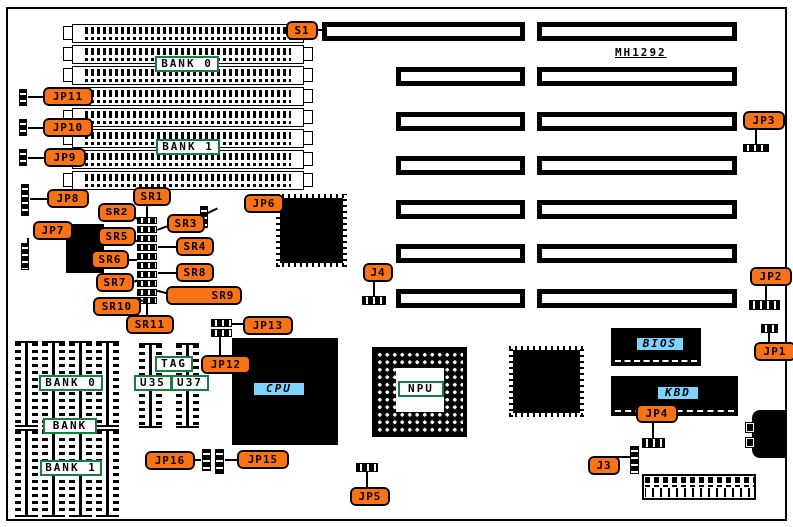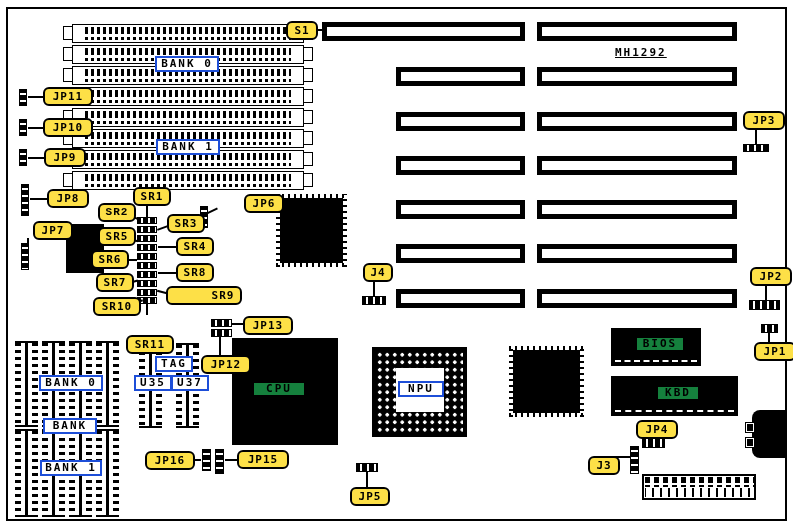--- a/index.html
+++ b/index.html
@@ -1,25 +1,25 @@
 <!DOCTYPE html>
 <html><head>
 <meta charset="utf-8">
 <style>
   html,body{margin:0;padding:0;background:#fff;}
   #board{position:relative;width:793px;height:527px;background:#fff;overflow:hidden;
          font-family:"DejaVu Sans Mono",monospace;}
   .outline{position:absolute;left:6px;top:7px;width:777px;height:510px;border:2px solid #000;}
 
   
-  .co{position:absolute;background:#fde047;border:2px solid #000;border-radius:6px;
+  .co{position:absolute;background:#f97316;border:2px solid #000;border-radius:6px;
       font:bold 11px "DejaVu Sans Mono",monospace;letter-spacing:1px;text-align:center;
       padding:1px 2px;z-index:8;white-space:nowrap;line-height:13px;}
   
-  .bx{position:absolute;background:#fff;border:2px solid #1d4ed8;
+  .bx{position:absolute;background:#fff;border:2px solid #15803d;
       font:bold 11px "DejaVu Sans Mono",monospace;letter-spacing:2px;text-align:center;
       padding:0 1px;z-index:7;white-space:nowrap;line-height:12px;}
   .leader{position:absolute;background:#000;z-index:6;}
 
   
   .simm{position:absolute;left:72px;width:230px;height:17px;border:1px solid #000;background:#fff;z-index:2;}
   .simm i{position:absolute;left:12px;right:12px;top:2px;bottom:2px;display:block;
      background-image:linear-gradient(#fff,#fff),repeating-linear-gradient(90deg,#000 0 3px,#fff 3px 6px);
      background-size:100% 3px,100% 100%;background-position:0 7px,0 0;background-repeat:no-repeat,repeat;}
   .simm::before,.simm::after{content:"";position:absolute;top:1px;width:8px;height:12px;border:1px solid #000;background:#fff;}
@@ -64,21 +64,21 @@
     box-sizing:border-box;z-index:3;
     background-image:repeating-linear-gradient(90deg,#000 0 5px,transparent 5px 9px),
                      repeating-linear-gradient(90deg,#000 0 5px,transparent 5px 9px),
                      repeating-linear-gradient(90deg,#000 0 1px,#fff 1px 7px,#000 7px 8px);
     background-size:100% 6px,100% 2px,100% 9px;background-position:1px 1px,1px 9px,1px 12px;background-repeat:no-repeat;}
 
   
   .din{position:absolute;left:752px;top:410px;width:34px;height:48px;background:#000;border-radius:8px 0 0 8px;z-index:3;}
   .din .pin{position:absolute;left:-7px;width:8px;height:9px;background:#000;border:1px solid #000;
     box-shadow:inset 0 0 0 1px #fff;}
-  .onblk{background:#15803d;border:1px solid #000;}
+  .onblk{background:#7dd3fc;border:1px solid #000;font-style:italic;}
 </style>
 </head>
 <body>
 
 <div id="board">
   <div class="outline"></div>
 
   <div style="position:absolute;left:615px;top:46px;font:bold 11px 'DejaVu Sans Mono',monospace;letter-spacing:2px;z-index:5;text-decoration:underline;">MH1292</div>
 
   <div class="simm" style="top:24px;">
@@ -171,21 +171,21 @@
   <div class="co" style="left:91px;top:250px;width:30px;">SR6</div>
   <div class="leader" style="left:122px;top:259px;width:15px;height:2px;"></div>
   <div class="co" style="left:176px;top:263px;width:30px;">SR8</div>
   <div class="leader" style="left:158px;top:272px;width:19px;height:2px;"></div>
   <div class="co" style="left:96px;top:273px;width:30px;">SR7</div>
   <div class="leader" style="left:127px;top:281px;width:11px;height:2px;transform:rotate(-15deg);"></div>
   <div class="co" style="left:166px;top:286px;width:30px;padding-left:40px;">SR9</div>
   <div class="leader" style="left:157px;top:291px;width:10px;height:2px;transform:rotate(15deg);"></div>
   <div class="co" style="left:93px;top:297px;width:40px;">SR10</div>
   <div class="leader" style="left:133px;top:301px;width:10px;height:2px;transform:rotate(-20deg);"></div>
-  <div class="co" style="left:126px;top:315px;width:40px;margin-top:20px;">SR11</div>
+  <div class="co" style="left:126px;top:315px;width:40px;">SR11</div>
   <div class="leader" style="left:146px;top:304px;width:2px;height:11px;"></div>
 
   <div class="jv" style="left:200px;top:206px;width:8px;height:22px;"></div>
   <div class="co" style="left:216px;top:194px;width:32px;margin-left:28px;">JP6</div>
   <div class="leader" style="left:206px;top:210px;width:12px;height:2px;transform:rotate(-25deg);"></div>
 
   <div class="blk qfp" style="left:280px;top:198px;width:63px;height:65px;"></div>
   <div class="blk qfp" style="left:513px;top:350px;width:67px;height:63px;"></div>
 
   <div class="co" style="left:363px;top:263px;width:22px;">J4</div>
@@ -246,21 +246,21 @@
 
   <div class="jh" style="left:356px;top:463px;width:22px;height:9px;"></div>
   <div class="co" style="left:350px;top:487px;width:32px;">JP5</div>
   <div class="leader" style="left:366px;top:472px;width:2px;height:15px;"></div>
 
   <div class="blk dashed" style="left:611px;top:328px;width:90px;height:38px;"></div>
   <div class="bx onblk" style="left:636px;top:337px;width:44px;border:1px solid #000;z-index:5;">BIOS</div>
   <div class="blk dashed" style="left:611px;top:376px;width:127px;height:40px;"></div>
   <div class="bx onblk" style="left:657px;top:386px;width:38px;border:1px solid #000;z-index:5;">KBD</div>
 
-  <div class="co" style="left:636px;top:420px;width:34px;">JP4</div>
+  <div class="co" style="left:636px;top:404px;width:34px;">JP4</div>
   <div class="jh" style="left:642px;top:438px;width:23px;height:10px;"></div>
   <div class="leader" style="left:652px;top:422px;width:2px;height:16px;"></div>
 
   <div class="co" style="left:588px;top:456px;width:24px;">J3</div>
   <div class="jv" style="left:630px;top:446px;width:9px;height:28px;"></div>
   <div class="leader" style="left:614px;top:456px;width:16px;height:2px;"></div>
 
   <div class="power"></div>
   <div class="din">
     <div class="pin" style="top:12px;"></div>

